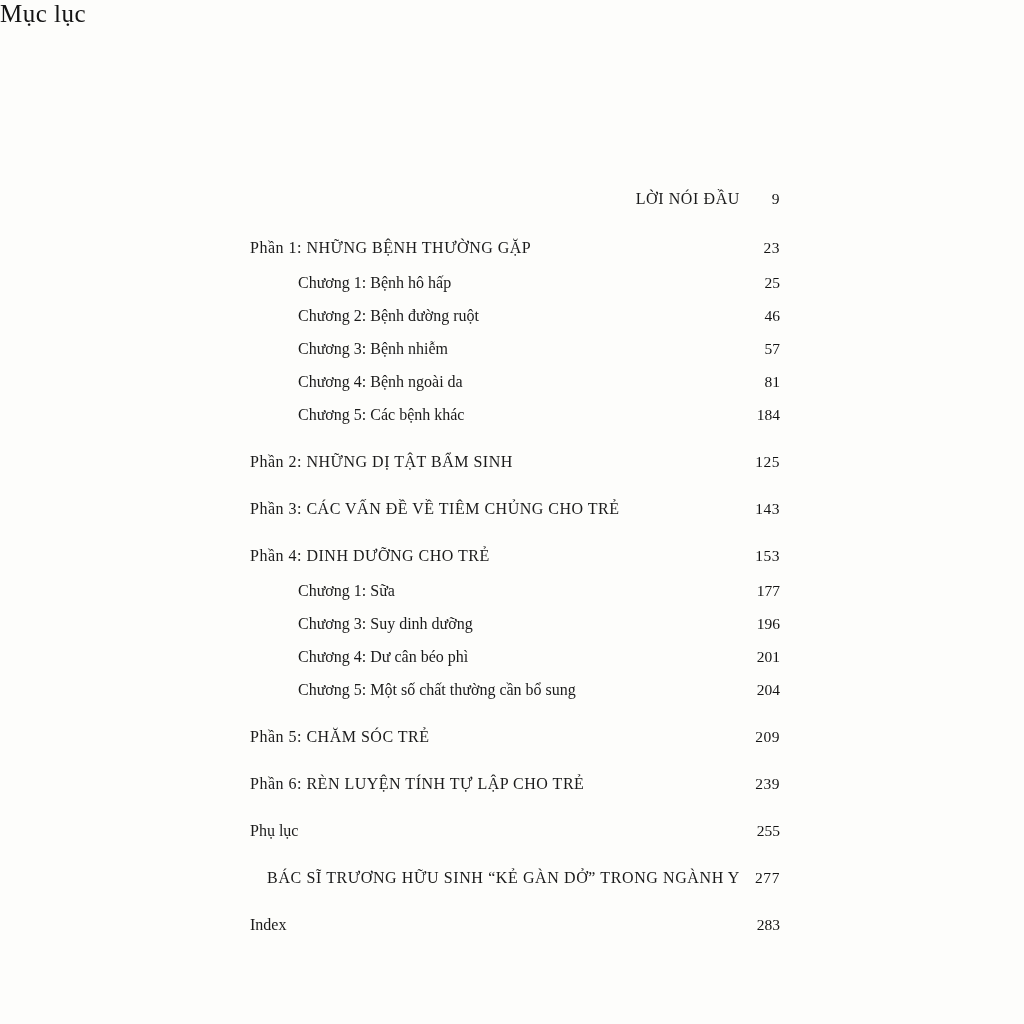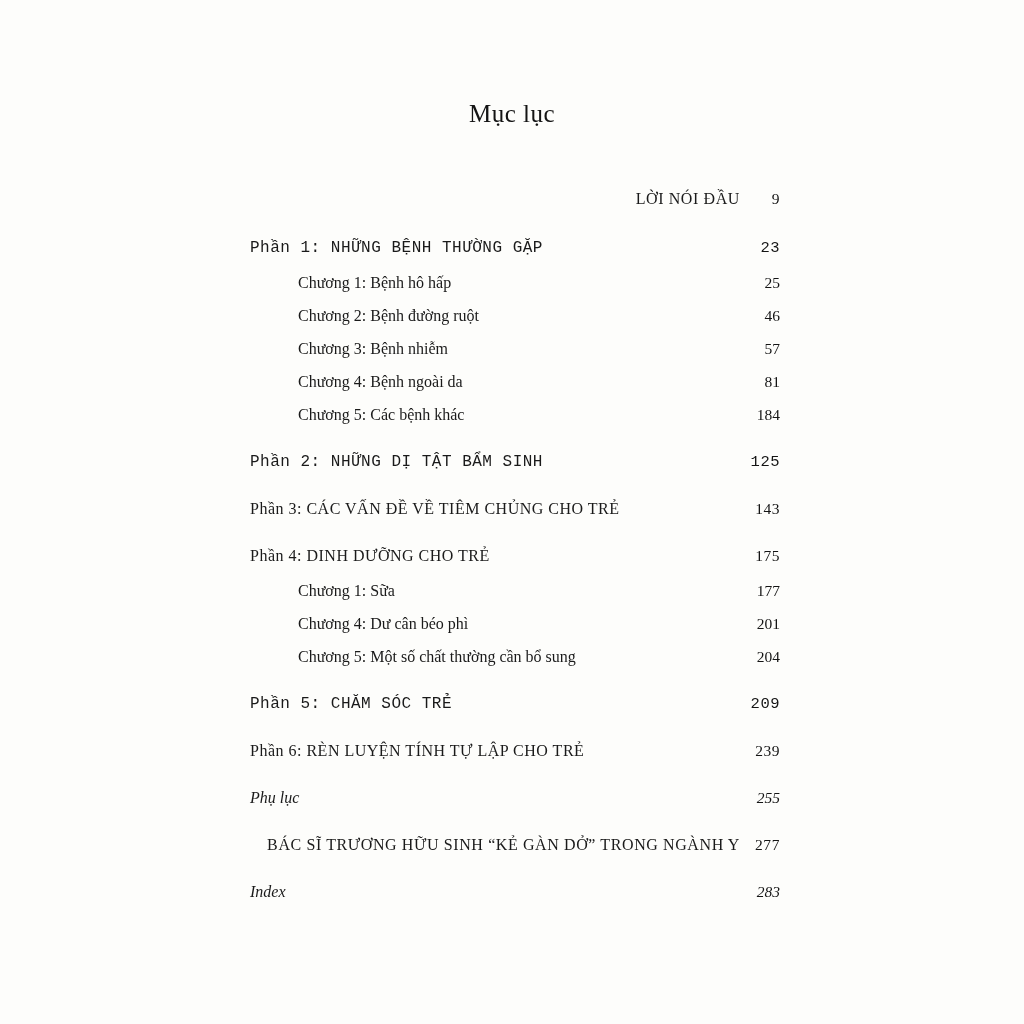--- a/index.html
+++ b/index.html
@@ -15,26 +15,25 @@
     overflow: hidden;
   }
   .page {
     position: relative;
     width: 1024px;
     height: 1024px;
     box-sizing: border-box;
     background: #fdfdfb;
   }
   .toc-title {
-    text-align: center;
+    text-align: left;
     font-size: 25px;
     font-weight: 400;
     letter-spacing: 0.5px;
     margin: 0;
-    padding-top: 100px;
     color: #141414;
   }
   .toc-list {
     margin: 0;
     padding: 0;
     list-style: none;
     position: absolute;
     left: 250px;
     top: 190px;
     width: 530px;
@@ -71,23 +70,22 @@
     height: 31px;
   }
   .lvl-chapter {
     font-size: 16px;
     padding-left: 48px;
     height: 29px;
   }
   .lvl-plain {
     font-size: 16px;
     height: 31px;
-    font-style: italic;
   }
-  .gap-lg { margin-top: 18px; font-family: Liberation Mono, monospace; }
+  .gap-lg { margin-top: 18px; }
   .gap-md { margin-top: 16px; }
   .gap-sm { margin-top: 4px; }
 </style>
 </head>
 <body>
 
 <div class="page">
   <h1 class="toc-title">Mục lục</h1>
   <ul class="toc-list">
       <li class="toc-row lvl-head">
@@ -121,25 +119,29 @@
       <li class="toc-row lvl-part gap-lg">
         <span class="toc-label">Phần 2: NHỮNG DỊ TẬT BẨM SINH</span>
         <span class="toc-page">125</span>
       </li>
       <li class="toc-row lvl-part gap-md">
         <span class="toc-label">Phần 3: CÁC VẤN ĐỀ VỀ TIÊM CHỦNG CHO TRẺ</span>
         <span class="toc-page">143</span>
       </li>
       <li class="toc-row lvl-part gap-md">
         <span class="toc-label">Phần 4: DINH DƯỠNG CHO TRẺ</span>
-        <span class="toc-page">175</span>
+        <span class="toc-page">153</span>
       </li>
       <li class="toc-row lvl-chapter gap-sm">
         <span class="toc-label">Chương 1: Sữa</span>
         <span class="toc-page">177</span>
+      </li>
+      <li class="toc-row lvl-chapter gap-sm">
+        <span class="toc-label">Chương 3: Suy dinh dưỡng</span>
+        <span class="toc-page">196</span>
       </li>
       <li class="toc-row lvl-chapter gap-sm">
         <span class="toc-label">Chương 4: Dư cân béo phì</span>
         <span class="toc-page">201</span>
       </li>
       <li class="toc-row lvl-chapter gap-sm">
         <span class="toc-label">Chương 5:  Một số chất thường cần bổ sung</span>
         <span class="toc-page">204</span>
       </li>
       <li class="toc-row lvl-part gap-lg">

